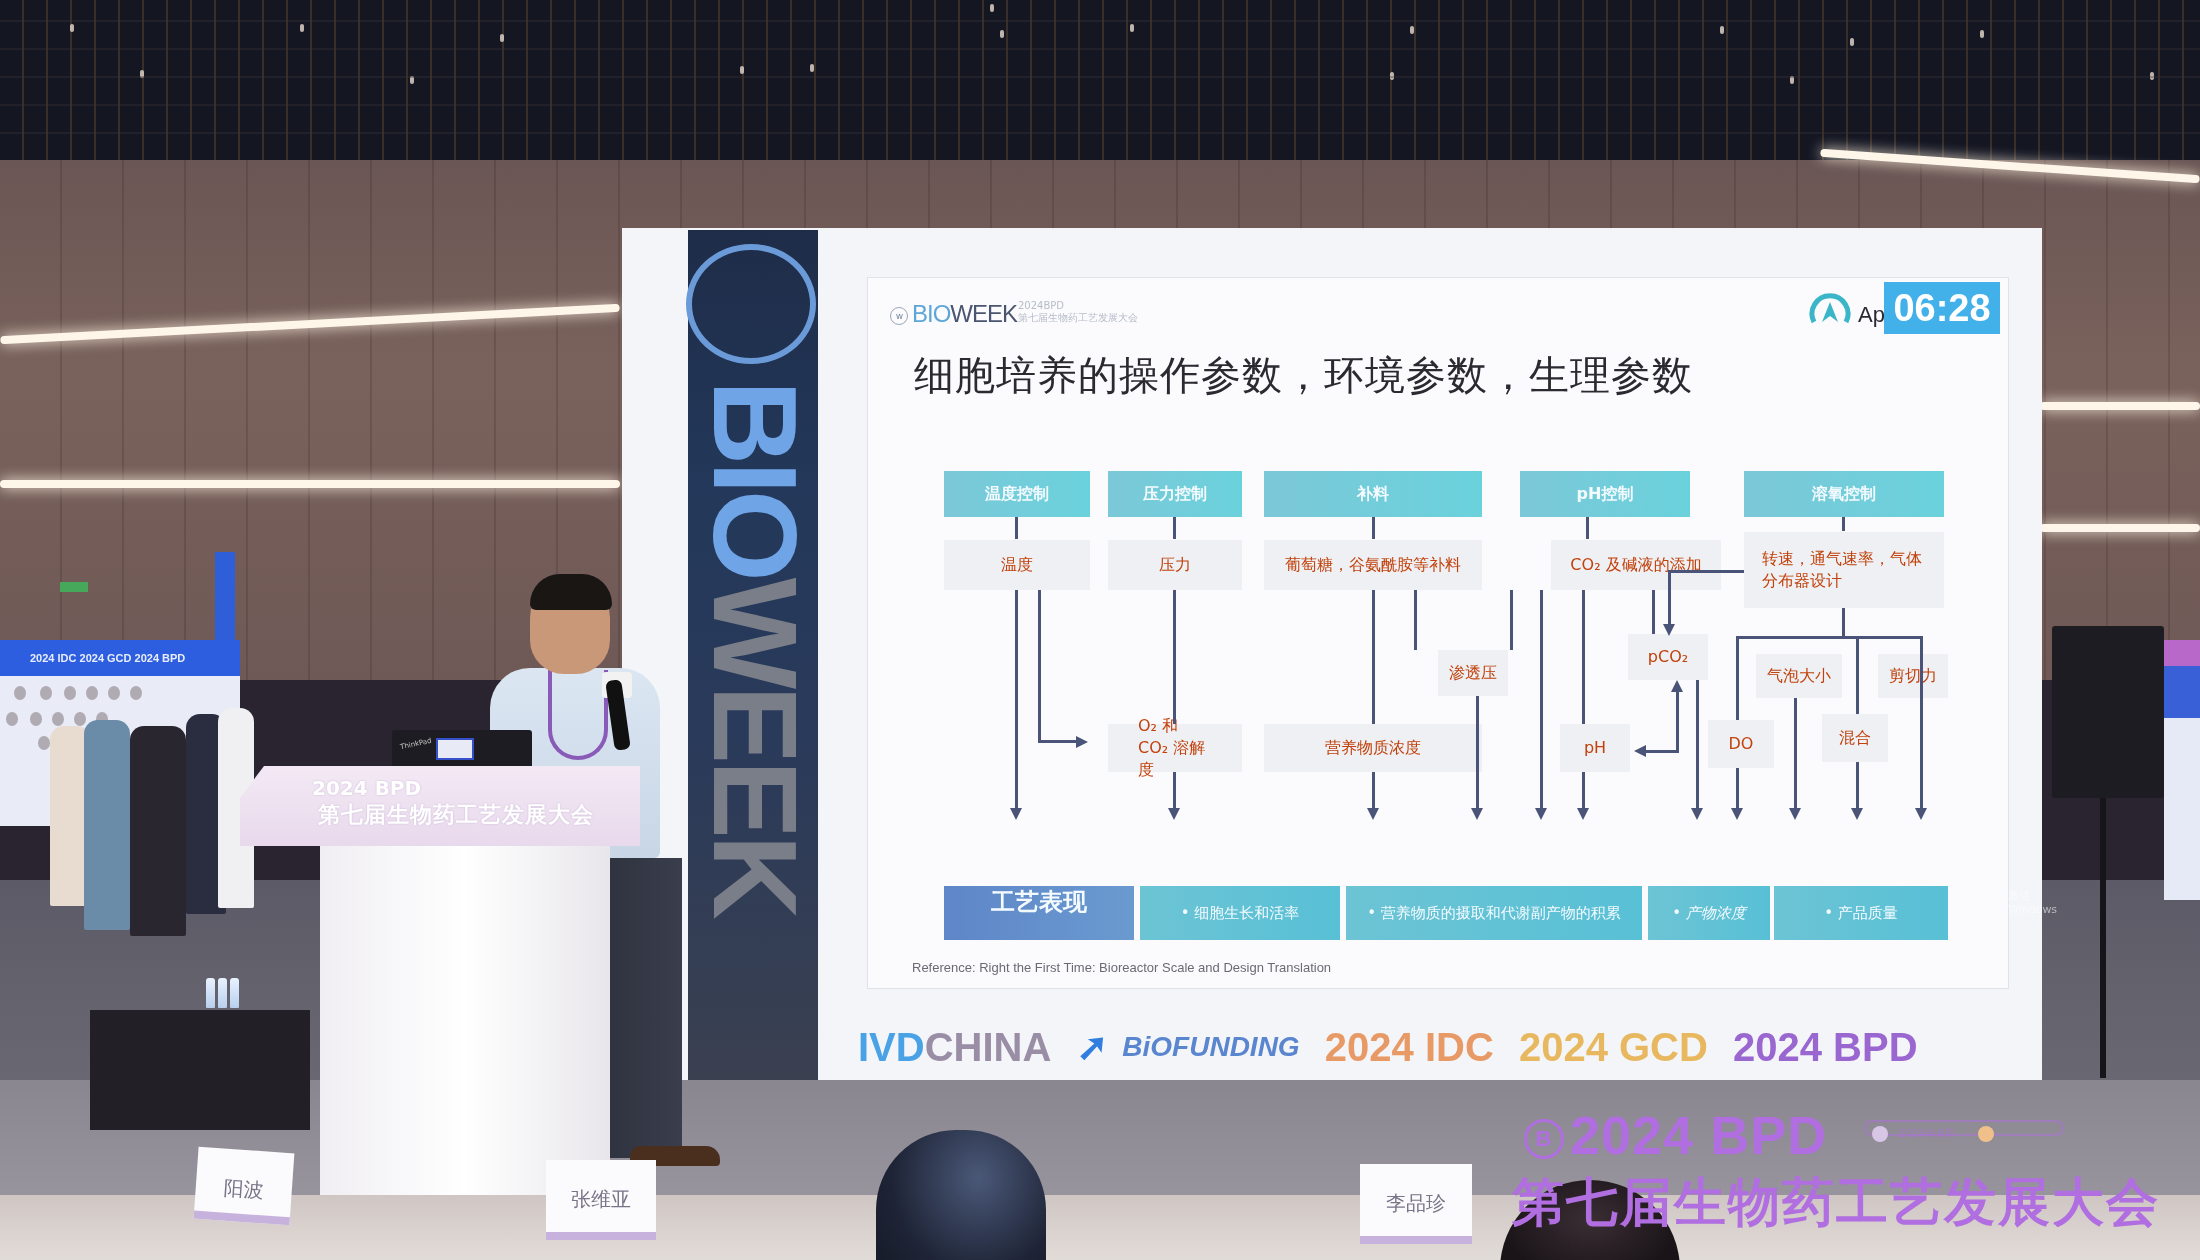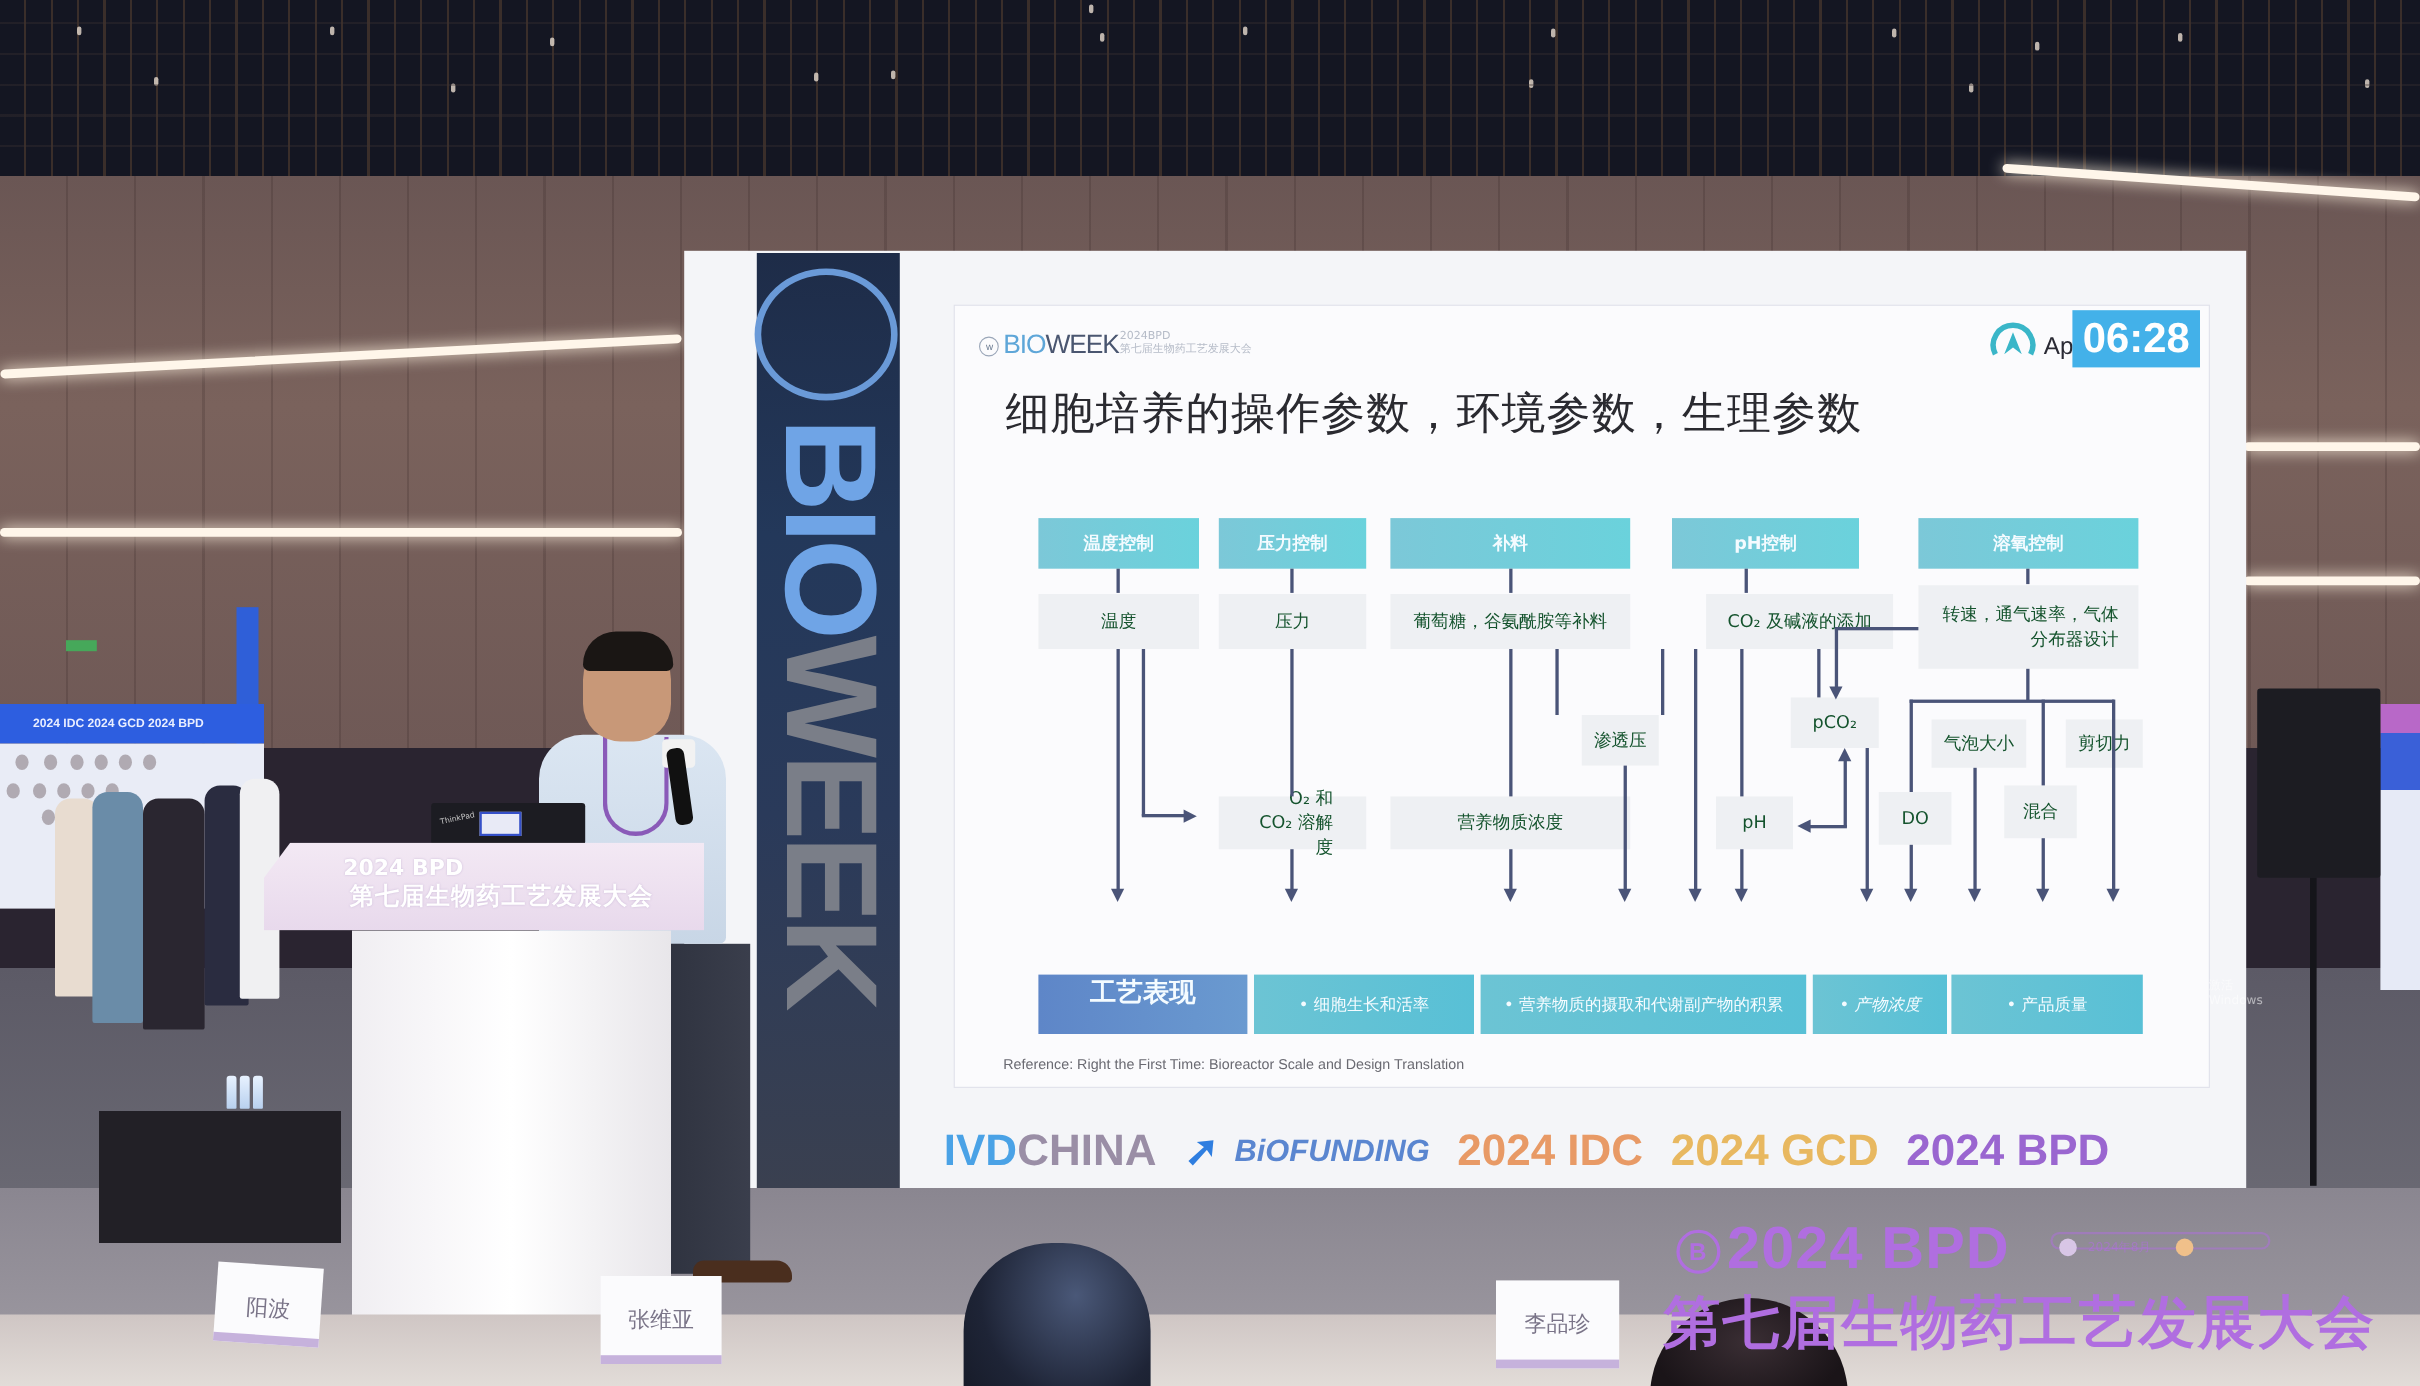--- a/index.html
+++ b/index.html
@@ -88,22 +88,22 @@
   .apdx-text { position: absolute; left: 990px; top: 24px; font: 22px "Liberation Sans", sans-serif; color: #2a2a34; }
   .timer { position: absolute; left: 1016px; top: 4px; width: 116px; height: 52px; background: #3aaee8;
     color: #fff; font: bold 38px "Liberation Sans", sans-serif; text-align: center; line-height: 52px; opacity: .95; }
 
   .bar-top { position: absolute; left: 76px; top: 138px; width: 1000px; height: 46px;
     background: linear-gradient(90deg,#7a9ee0 0%,#5a8ede 35%,#3a8fe4 65%,#2e8ee8 100%);
     color: #fff; font: bold 21px "DejaVu Sans", sans-serif; text-align: center; line-height: 46px; }
   .ctrl { position: absolute; top: 193px; height: 46px; background: linear-gradient(90deg,#7cc8d8,#6ad2dc);
     color: #f4fbff; font: bold 16px "DejaVu Sans", sans-serif; text-align: center; line-height: 46px; }
 
-  .dbox { position: absolute; background: #eef0f3; color: #14532d; font: 16px "DejaVu Sans", sans-serif;
-    text-align: right; display: flex; align-items: center; justify-content: center; line-height: 22px; }
+  .dbox { position: absolute; background: #eef0f3; color: #c2410c; font: 16px "DejaVu Sans", sans-serif;
+    text-align: left; display: flex; align-items: center; justify-content: center; line-height: 22px; }
   .vline { position: absolute; width: 3px; background: #4a5478; }
   .hline { position: absolute; height: 3px; background: #4a5478; }
   .arrow-d { position: absolute; width: 0; height: 0; border-left: 6px solid transparent; border-right: 6px solid transparent; border-top: 12px solid #4a5478; }
   .arrow-u { position: absolute; width: 0; height: 0; border-left: 6px solid transparent; border-right: 6px solid transparent; border-bottom: 12px solid #4a5478; }
   .arrow-r { position: absolute; width: 0; height: 0; border-top: 6px solid transparent; border-bottom: 6px solid transparent; border-left: 12px solid #4a5478; }
   .arrow-l { position: absolute; width: 0; height: 0; border-top: 6px solid transparent; border-bottom: 6px solid transparent; border-right: 12px solid #4a5478; }
 
   .bar-env { position: absolute; left: 76px; top: 546px; width: 1004px; height: 54px;
     background: linear-gradient(90deg,#6aa6d8 0%,#4ab0d8 45%,#2ea6e6 100%);
     color: #fff; font: bold 22px "DejaVu Sans", sans-serif; text-align: center; line-height: 54px; }

